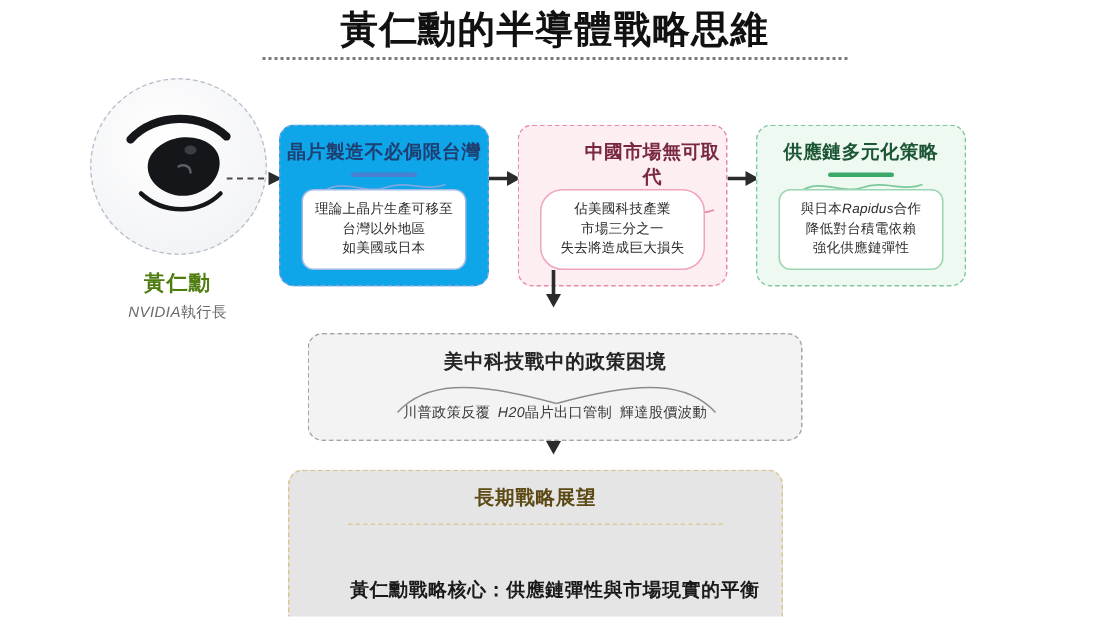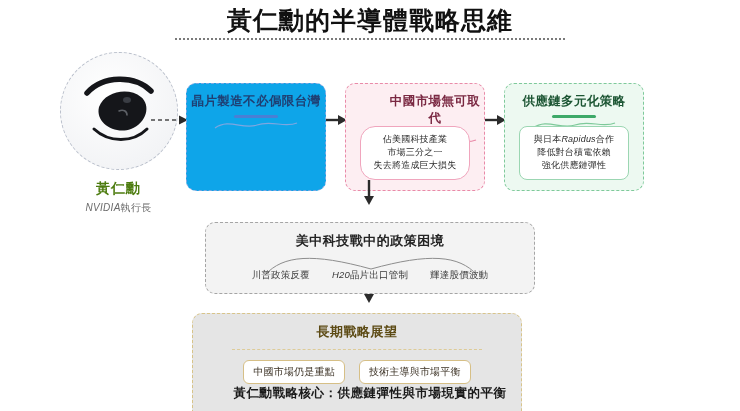--- a/index.html
+++ b/index.html
@@ -171,21 +171,21 @@
     margin-top: 9px;
     letter-spacing: .5px;
   }
   .fan { position: absolute; left: 55px; top: 30px; }
   .tag-row {
     position: absolute;
     left: 0; right: 0;
     top: 46px;
     display: flex;
     justify-content: center;
-    gap: 22px;
+    gap: 5px;
   }
   .tag-row span {
     font-size: 9.5px;
     color: #3a3a3a;
     letter-spacing: .2px;
     white-space: nowrap;
   }
   .tag-row span i { font-style: italic; }
 
   
@@ -272,20 +272,25 @@
     <polygon points="28,1.5 37,6 28,10.5" fill="#2b2b2b"></polygon>
   </svg>
 </div>
 
 <div class="card" id="card-blue">
   <div class="card-title">晶片製造不必侷限台灣</div>
   <div class="accent-bar"></div>
   <svg class="squiggle" width="86" height="13" viewBox="0 0 86 13" aria-hidden="true">
     <path d="M2 9 C16 -1, 30 11, 44 6 C58 1, 72 9, 84 4" stroke="#7ea6e0" stroke-width="1.2" fill="none"></path>
   </svg>
+  <div class="inner-card">
+    <div>理論上晶片生產可移至</div>
+    <div>台灣以外地區</div>
+    <div>如美國或日本</div>
+  </div>
 </div>
 
 <div class="h-arrow" id="arrow-1">
   <svg width="22" height="12" viewBox="0 0 22 12" aria-hidden="true">
     <line x1="0" y1="6" x2="13" y2="6" stroke="#2b2b2b" stroke-width="2.4"></line>
     <polygon points="12,1 21,6 12,11" fill="#2b2b2b"></polygon>
   </svg>
 </div>
 
 <div class="card" id="card-pink">
@@ -344,19 +349,15 @@
   <div class="tag-row">
     <span>川普政策反覆</span>
     <span><i>H20</i><span>晶片出口管制</span></span>
     <span>輝達股價波動</span>
   </div>
 </div>
 
 <div id="panel-yellow">
   <div class="panel-title">長期戰略展望</div>
   <div class="y-divider"></div>
-  <div class="pill-row">
-    <div class="pill">中國市場仍是重點</div>
-    <div class="pill">技術主導與市場平衡</div>
-  </div>
 </div>
 
 <div class="footer-caption">黃仁勳戰略核心：供應鏈彈性與市場現實的平衡</div>
 
 </body></html>

